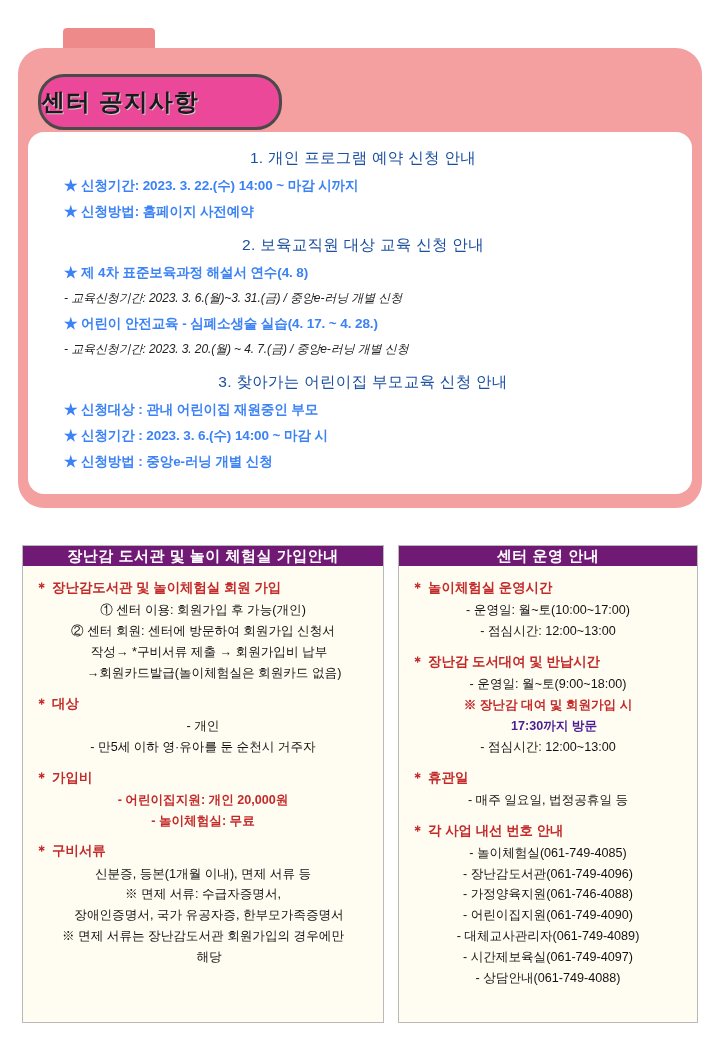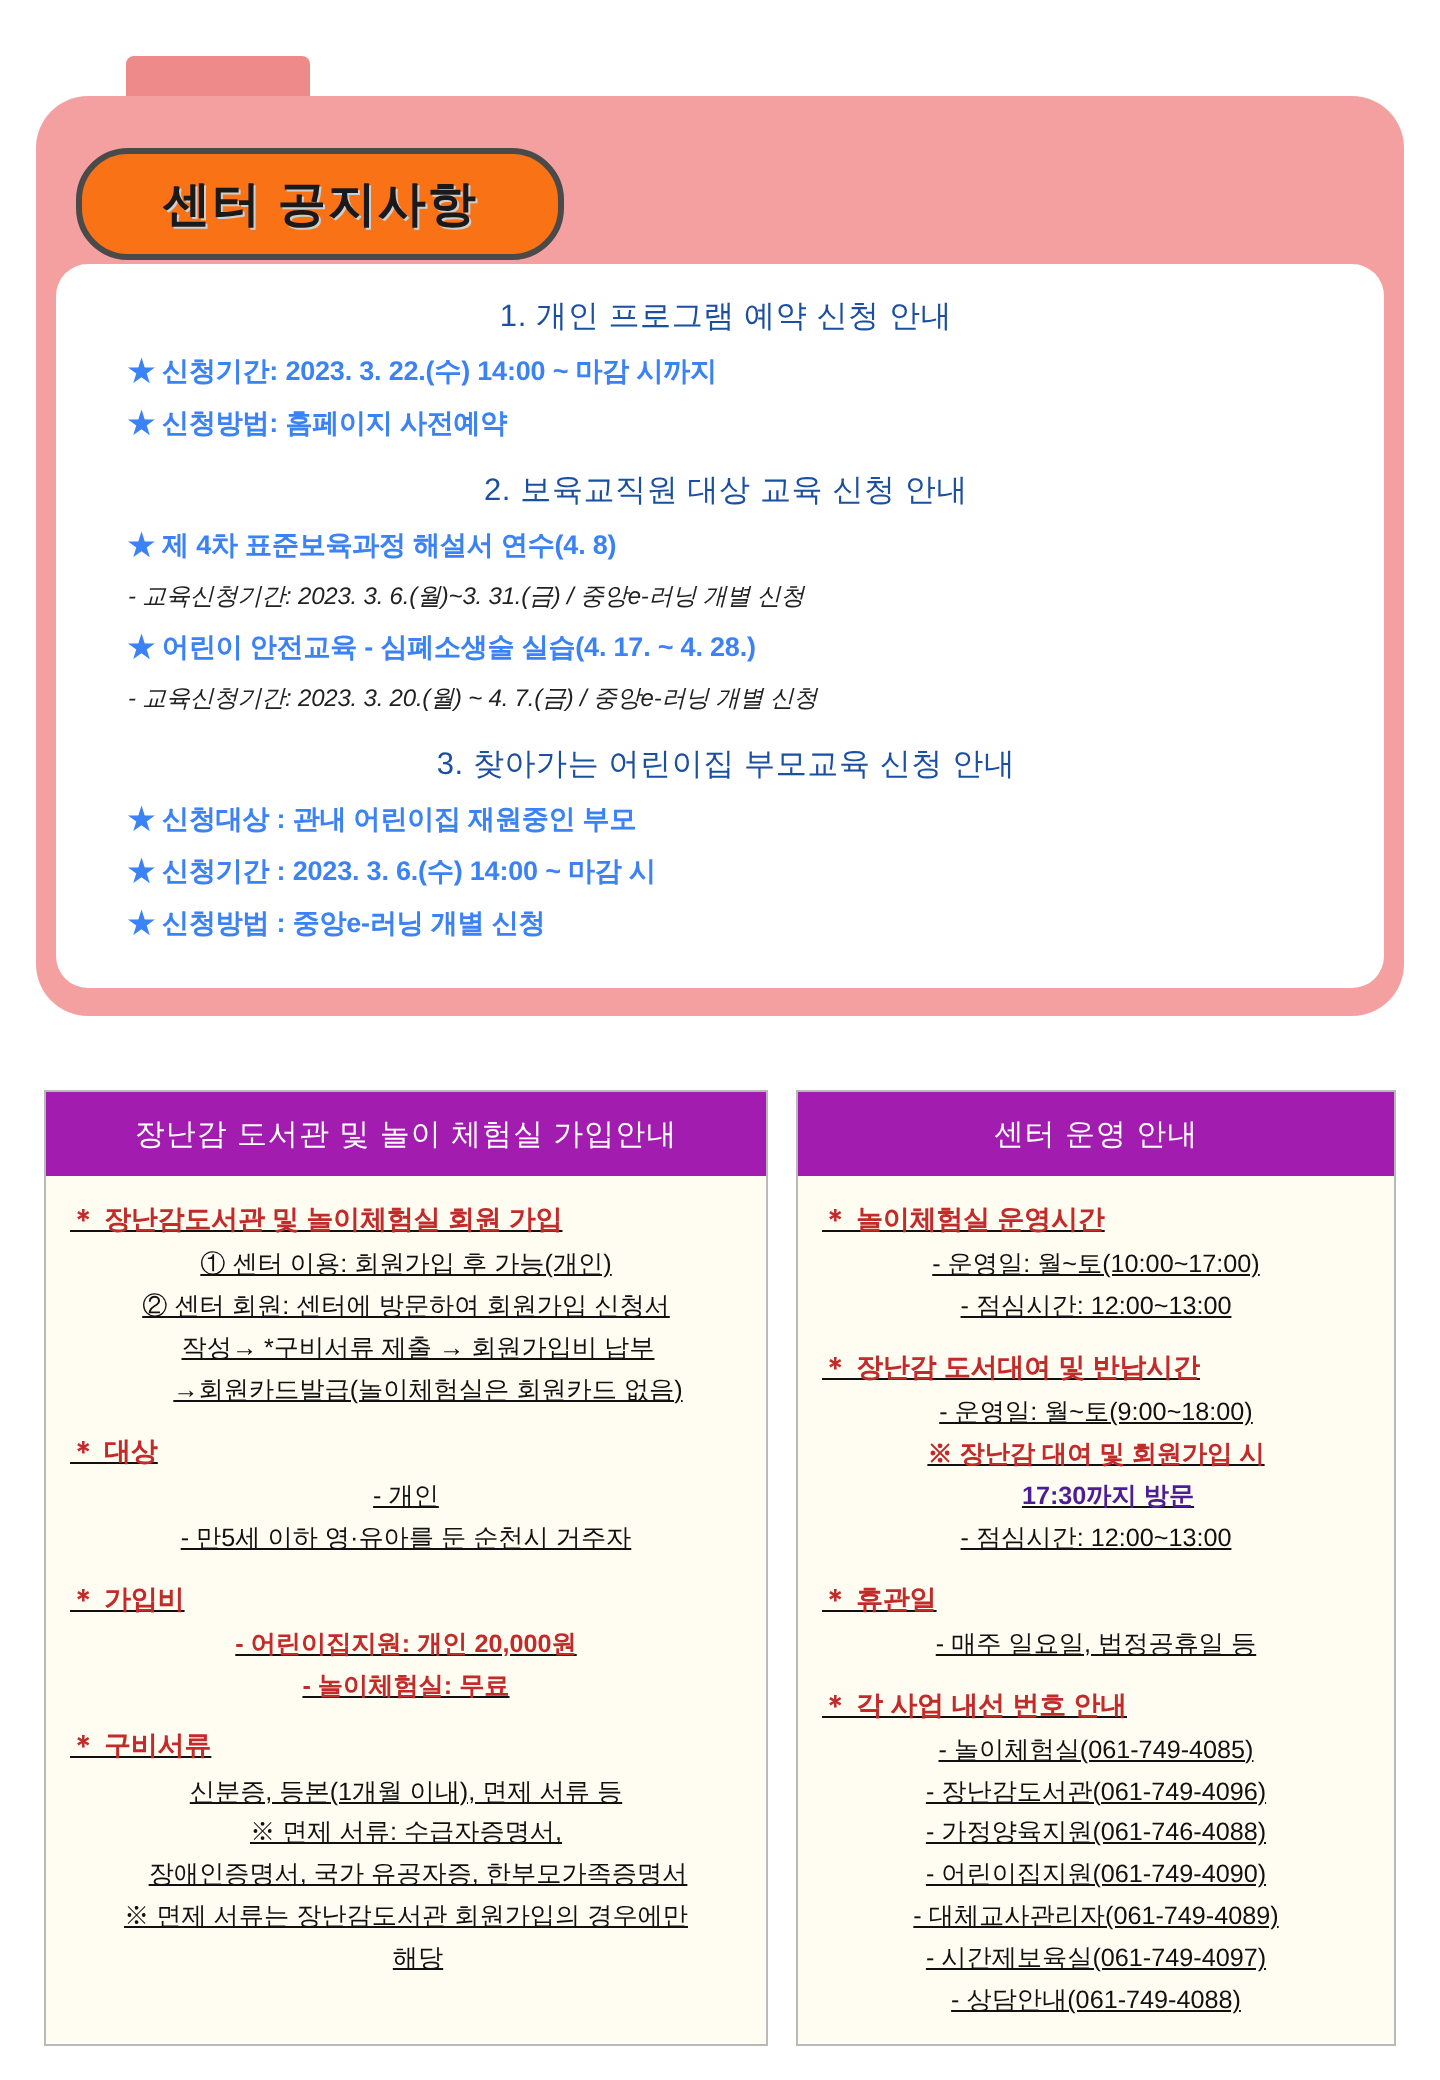--- a/index.html
+++ b/index.html
@@ -46,26 +46,26 @@
     background: #ffffff;
     border-radius: 16px;
     box-sizing: border-box;
   }
   .notice-title-wrap {
     position: absolute;
     left: 38px;
     top: 74px;
     width: 238px;
     height: 50px;
-    background: #f97316;
+    background: #ec4899;
     border: 3px solid #4a4a4a;
     border-radius: 26px;
     display: flex;
     align-items: center;
-    justify-content: center;
+    justify-content: flex-start;
   }
   .notice-title {
     font-size: 24px;
     font-weight: bold;
     letter-spacing: 1px;
     color: #1a1a1a;
     text-shadow: 1px 1px 0 #cfcfcf;
   }
 
   .notice-body {
@@ -113,37 +113,37 @@
     width: 362px;
     height: 478px;
   }
   .panel-right {
     left: 398px;
     top: 545px;
     width: 300px;
     height: 478px;
   }
   .panel-head {
-    height: 42px;
-    background: #a21caf;
+    height: 20px;
+    background: #701a75;
     color: #ffffff;
     font-size: 15px;
-    font-weight: normal;
+    font-weight: bold;
     display: flex;
     align-items: center;
     justify-content: center;
     letter-spacing: 0.5px;
   }
   .panel-body {
     padding: 12px 12px 10px 12px;
     font-size: 12.6px;
     line-height: 1.5;
     color: #111;
   }
-  .blk { margin-bottom: 11px; text-decoration: underline; }
+  .blk { margin-bottom: 11px; }
   .blk-title {
     font-weight: bold;
     font-size: 13.4px;
     color: #c32a2a;
     margin-bottom: 3px;
   }
   .row { margin: 0 0 2px 0; text-align: center; }
   .row.red { color: #c32a2a; font-weight: bold; }
   .row.red-note { color: #4c1d95; font-weight: bold; }
   .row.indent { margin-left: 12px; }

